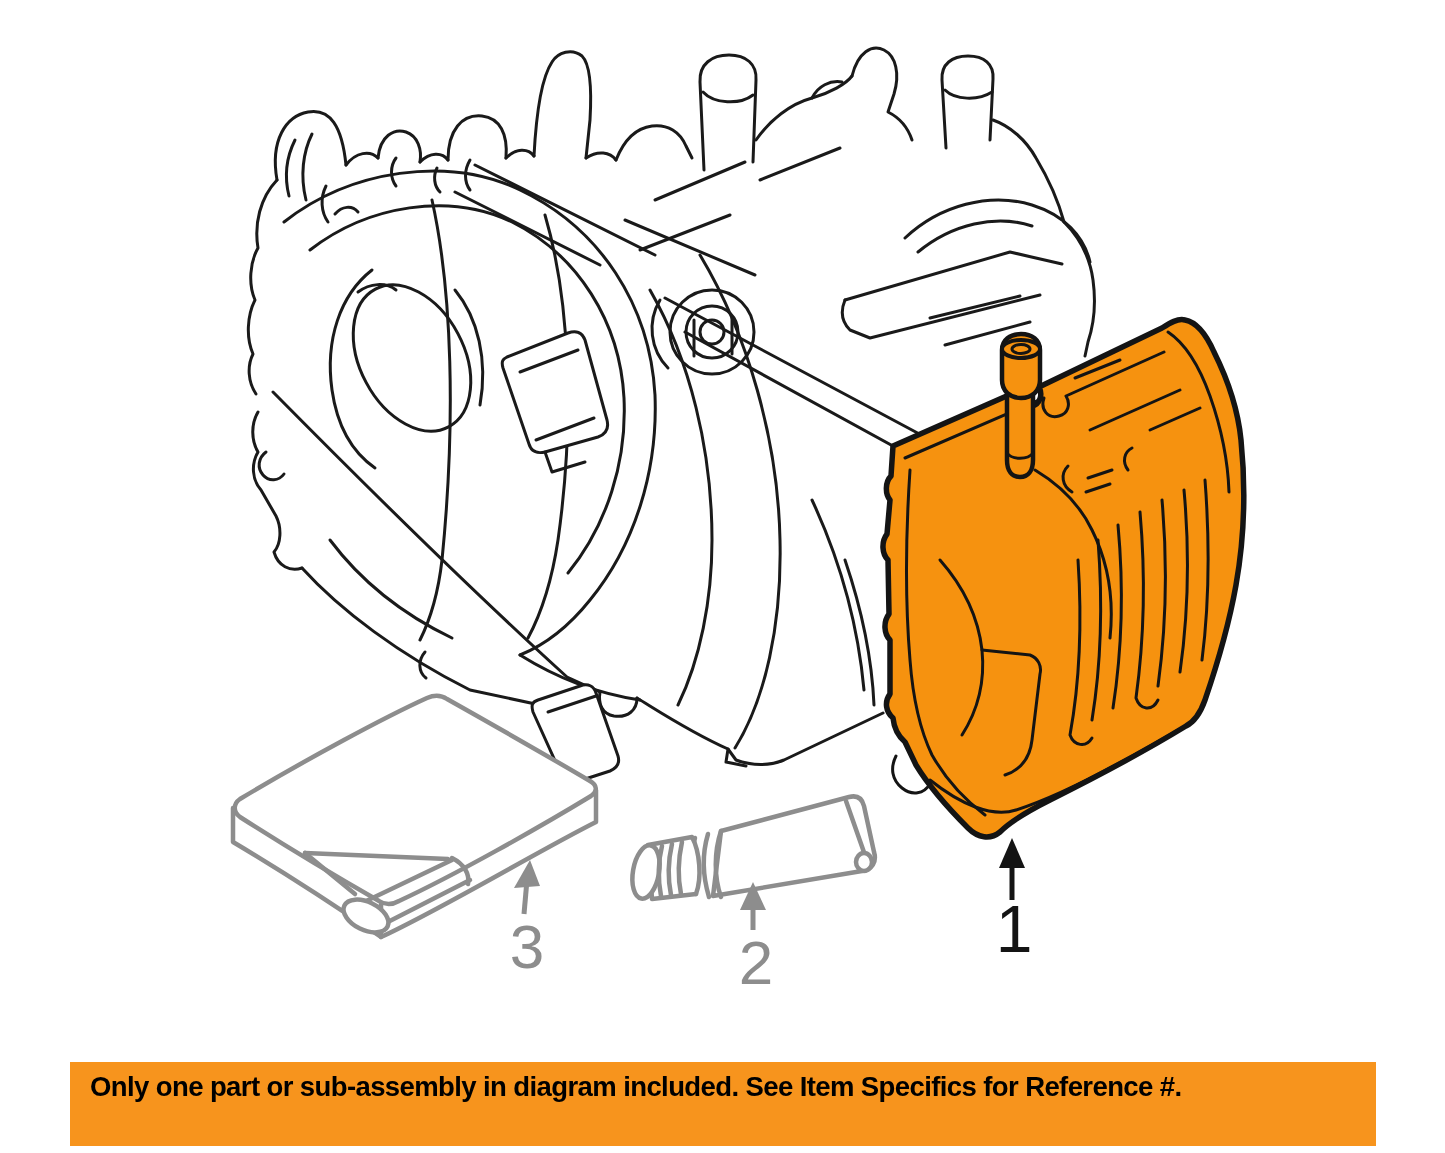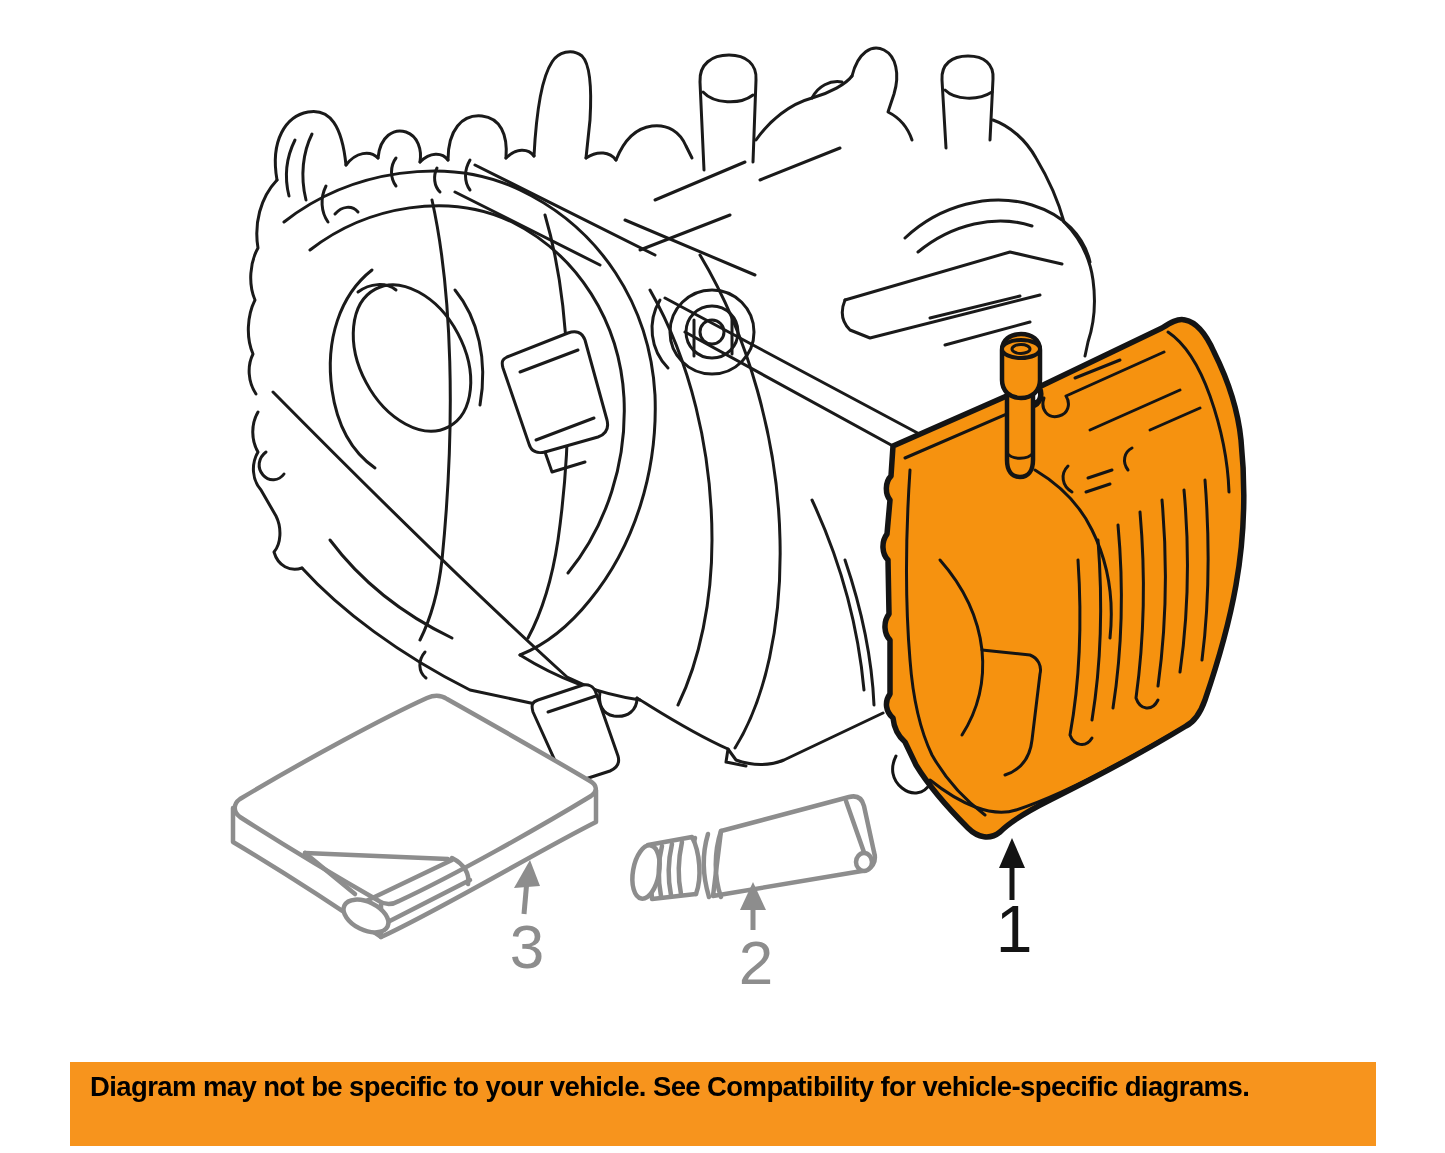--- a/index.html
+++ b/index.html
@@ -192,14 +192,14 @@
   </g>
   <g>
     <line x1="753" y1="930" x2="753" y2="900" stroke="#8d8d8d" stroke-width="5"></line>
     <polygon points="753,882 740,910 766,910" fill="#8d8d8d"></polygon>
     <text x="756" y="984" font-size="62" fill="#8d8d8d" text-anchor="middle" font-family="Liberation Sans, sans-serif">2</text>
   </g>
 </svg>
 </div>
 
 <div class="banner">
-  <div>Diagram may not be specific to your vehicle. See Compatibility for vehicle-specific diagrams.</div>
+  <div>Only one part or sub-assembly in diagram included. See Item Specifics for Reference #.</div>
 </div>
 
 </body></html>

